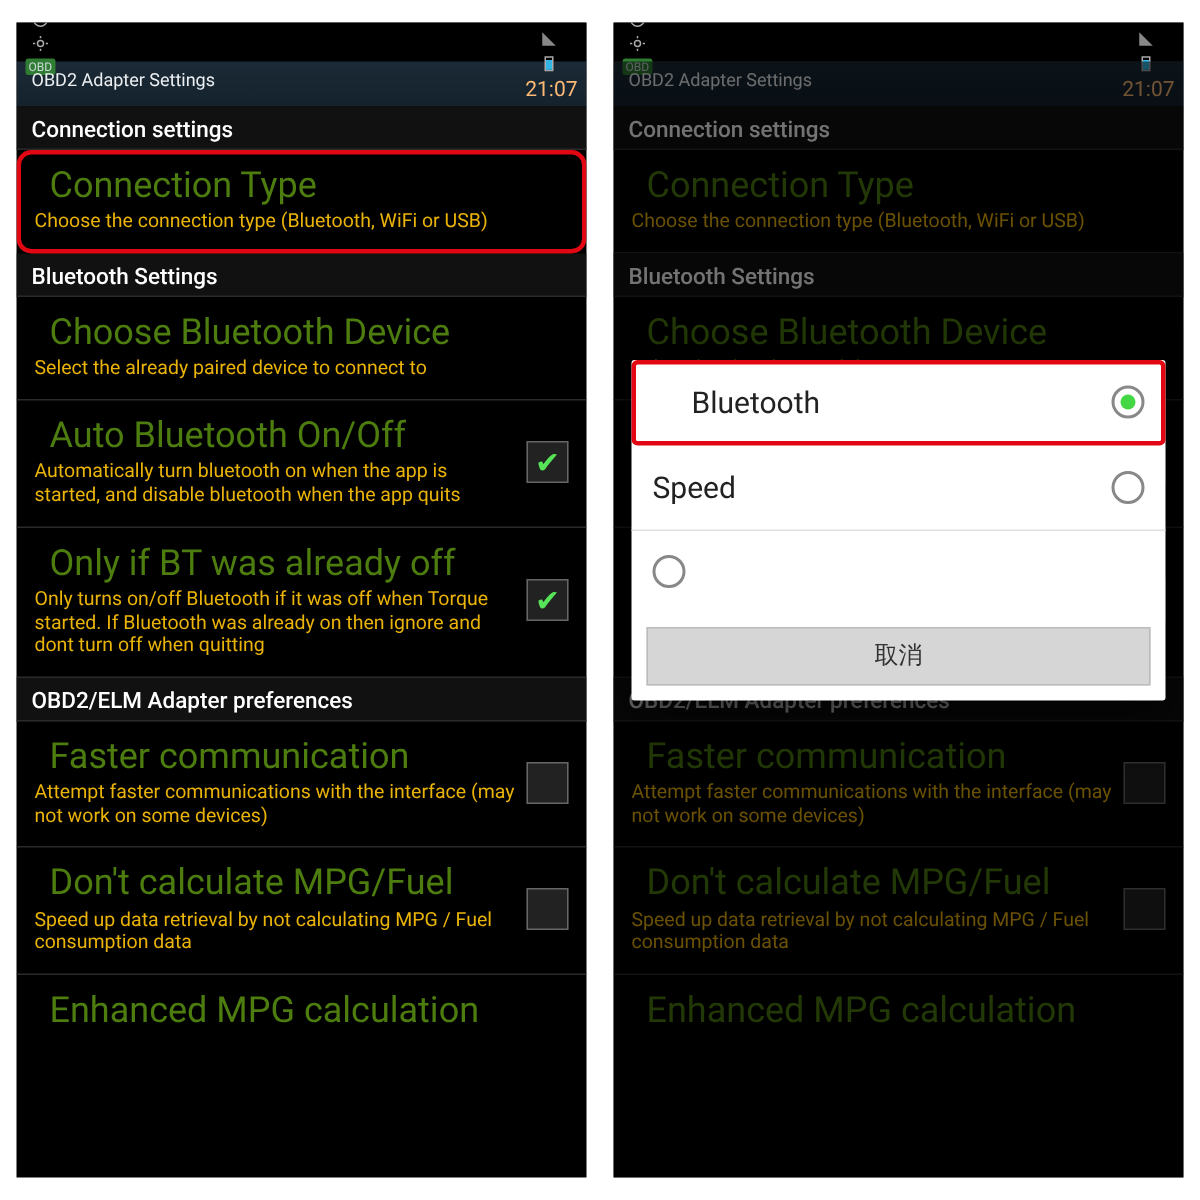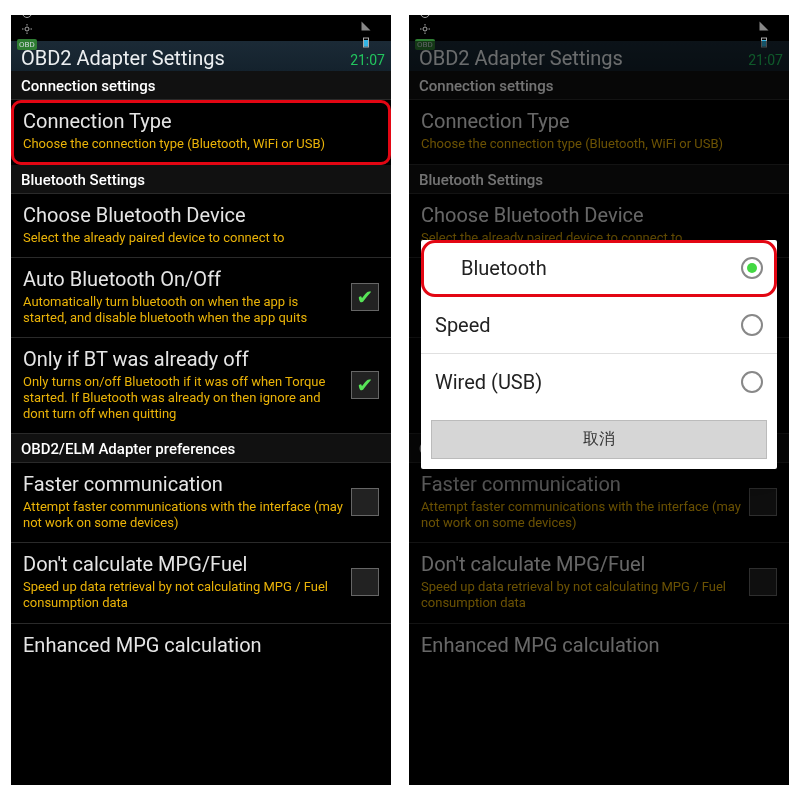--- a/index.html
+++ b/index.html
@@ -42,48 +42,48 @@
     align-items: center;
     justify-content: space-between;
     padding: 0 6px;
     font-size: 12px;
     color: #cfd8dc;
   }
   .status-left, .status-right {
     display: flex; align-items: center; gap: 4px; flex-direction: column;
   }
   .status-bar svg { width: 12px; height: 12px; fill: #aaa; }
-  .clock { color: #22c55e; font-size: 14px; margin-left: 4px; }
+  .clock { color: #fdba74; font-size: 14px; margin-left: 4px; }
   
   .app-bar {
     height: 30px;
     background: linear-gradient(#1b2a36,#14222d);
     color: #eceff1;
-    font-size: 20px;
+    font-size: 12px;
     padding: 5px 10px;
   }
   
   .sect {
     background: #111;
     color: #ffffff;
     font-size: 15px;
     font-weight: 500;
     padding: 6px 10px 4px;
     border-bottom: 1px solid #2a2a2a;
   }
   
   .row {
     display: flex;
     align-items: center;
     padding: 10px 12px 12px;
     border-bottom: 1px solid #2a2a2a;
     gap: 8px;
   }
   .row .text { flex: 1; }
-  .row .title { font-size: 20px; color: #e5e5e5; line-height: 1.1; }
+  .row .title { font-size: 24px; color: #4d7c0f; line-height: 1.1; margin-left: 10px; }
   .row .sub { font-size: 13px; color: #eab308; margin-top: 4px; line-height: 1.2; }
   .chk {
     width: 28px; height: 28px; border: 1px solid #666; background: #222;
     display: flex; align-items: center; justify-content: center;
     font-size: 20px; color: #4caf50;
     flex-shrink: 0;
   }
   .chk.off::after { content: ""; }
   .chk.on::after { content: "✔"; color:#57e357; }
   .highlight-red {
@@ -109,21 +109,21 @@
     padding: 16px 14px;
     font-size: 20px;
     color: #222;
     border-bottom: 1px solid #e0e0e0;
   }
   .radio {
     width: 22px; height: 22px; border: 2px solid #888; border-radius: 50%;
     display: flex; align-items: center; justify-content: center;
   }
   .radio .dot { width: 10px; height: 10px; border-radius: 50%; background: #43d843; }
-  .drow.highlight-red { border-radius: 14px; padding-left: 40px; }
+  .drow.highlight-red { border-radius: 4px; padding-left: 40px; }
   .dialog-btnbar {
     padding: 10px;
     display: flex;
   }
   .dialog-btn {
     flex: 1;
     background: #d6d6d6;
     border: 1px solid #bbb;
     text-align: center;
     font-size: 16px;
@@ -317,21 +317,20 @@
         <span>Bluetooth</span>
         <span class="radio">
             <span class="dot"></span>
           </span>
       </div>
       <div class="drow">
         <span>Speed</span>
         <span class="radio"></span>
       </div>
       <div class="drow" style="border-bottom:none;">
-        <span>Wired (USB)</span>
         <span class="radio"></span>
       </div>
       <div class="dialog-btnbar">
         <div class="dialog-btn">取消</div>
       </div>
     </div>
   </div>
 
 </div>
 

